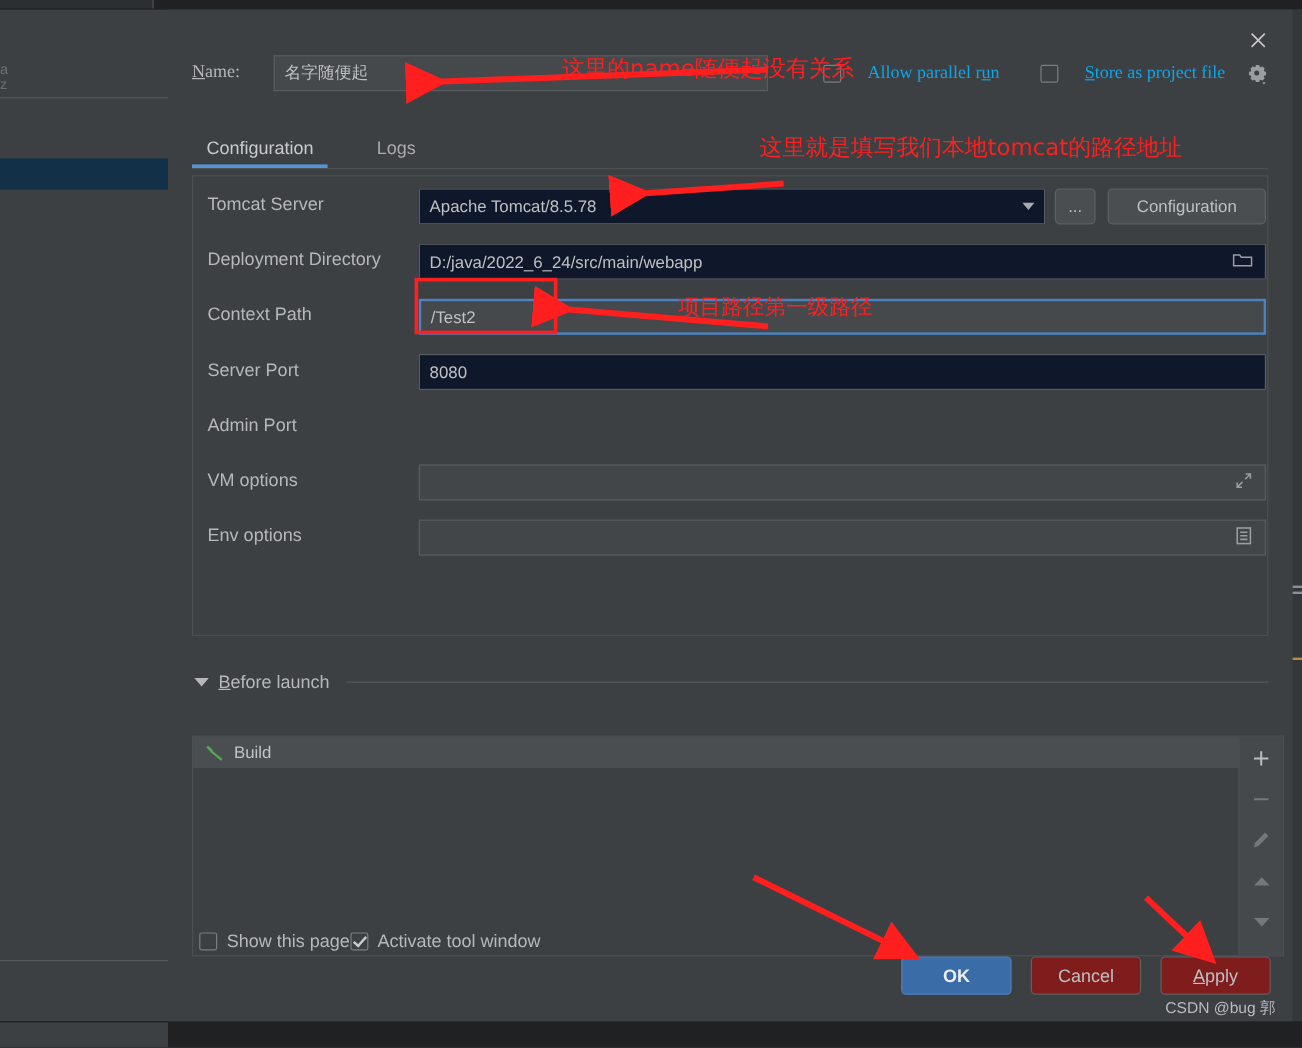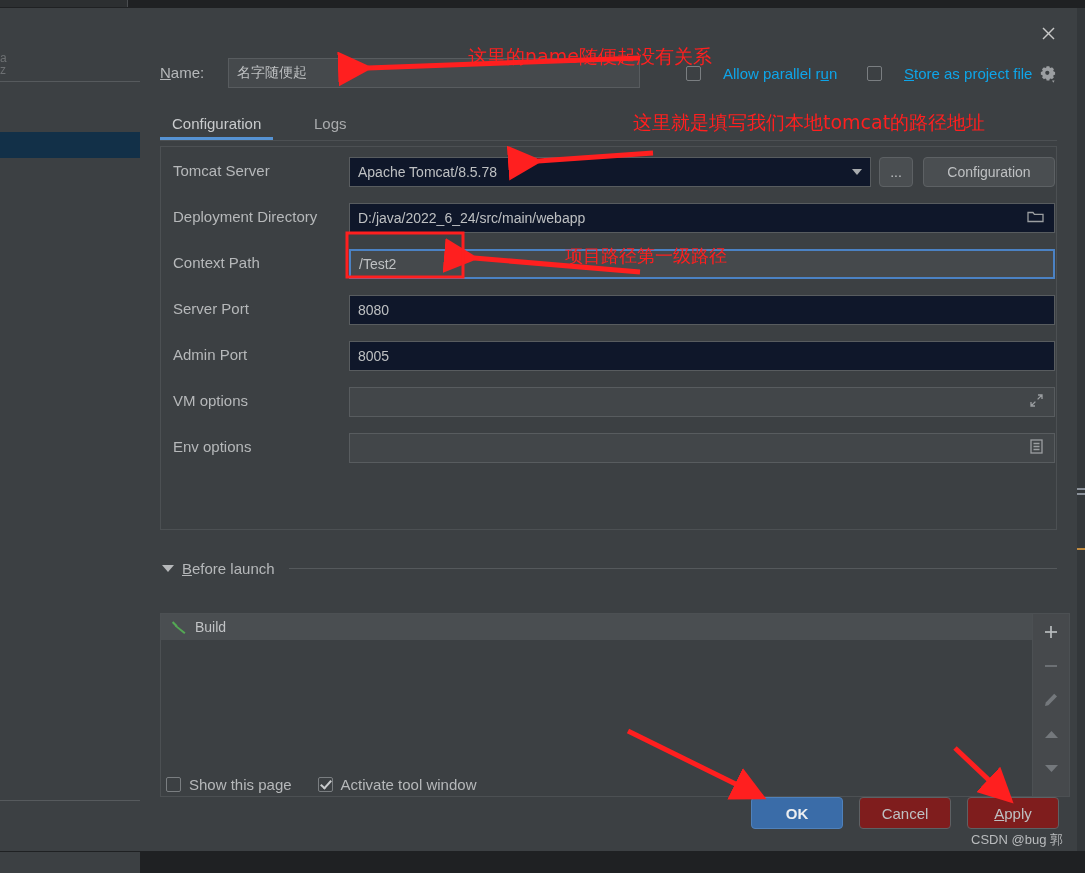--- a/index.html
+++ b/index.html
@@ -102,22 +102,22 @@
     display: flex; align-items: center; justify-content: center;
     color: #c8c8c8;
     font-size: 19px;
     line-height: 1;
     cursor: pointer;
   }
 
   
   .name-row {
     position: absolute;
-    left: 0; top: 48px;
-    width: 937px; height: 36px;
+    left: 0; top: 36px;
+    width: 937px; height: 36px; font-family: Liberation Serif, serif;
   }
   .name-label {
     position: absolute; left: 20px; top: 8px;
     color: #b6b8ba; font-size: 15px;
   }
   .name-label u { text-decoration: underline; }
   .name-field {
     position: absolute; left: 88px; top: 2px;
     width: 412px; height: 30px;
     background: #45494c;
@@ -324,21 +324,21 @@
     display: flex; align-items: center; justify-content: center;
     color: #a4a7aa;
     cursor: pointer;
   }
   .tb-btn.disabled { color: #71757a; }
 
   
   .bottom-checks {
     position: absolute;
     left: 26px; top: 768px;
-    display: flex; align-items: center; gap: 26px;
+    display: flex; align-items: center; 
     font-size: 15px;
     color: #b6b8ba;
   }
   .bottom-checks .ci { display: flex; align-items: center; gap: 8px; }
 
   
   .actions {
     position: absolute;
     right: 18px; bottom: 22px;
     display: flex; align-items: center; gap: 16px;
@@ -487,23 +487,20 @@
 
     <div class="row" style="top:148px;">
       <div class="rlabel">Server Port</div>
       <div class="field" style="left:188px; width:706px;">
         <span>8080</span>
       </div>
     </div>
 
     <div class="row" style="top:194px;">
       <div class="rlabel">Admin Port</div>
-      <div class="field" style="left:188px; width:706px;">
-        <span>8005</span>
-      </div>
     </div>
 
     <div class="row" style="top:286px;">
       <div class="rlabel">Env options</div>
       <div class="field empty" style="left:188px; width:706px;">
         <span></span>
         <span class="expand-ico">
           <svg width="15" height="16" viewBox="0 0 15 16" aria-hidden="true">
             <rect x="2" y="1.5" width="11" height="13" fill="none" stroke="#9b9ea1" stroke-width="1.3"></rect>
             <line x1="4.5" y1="5" x2="10.5" y2="5" stroke="#9b9ea1" stroke-width="1.3"></line>

